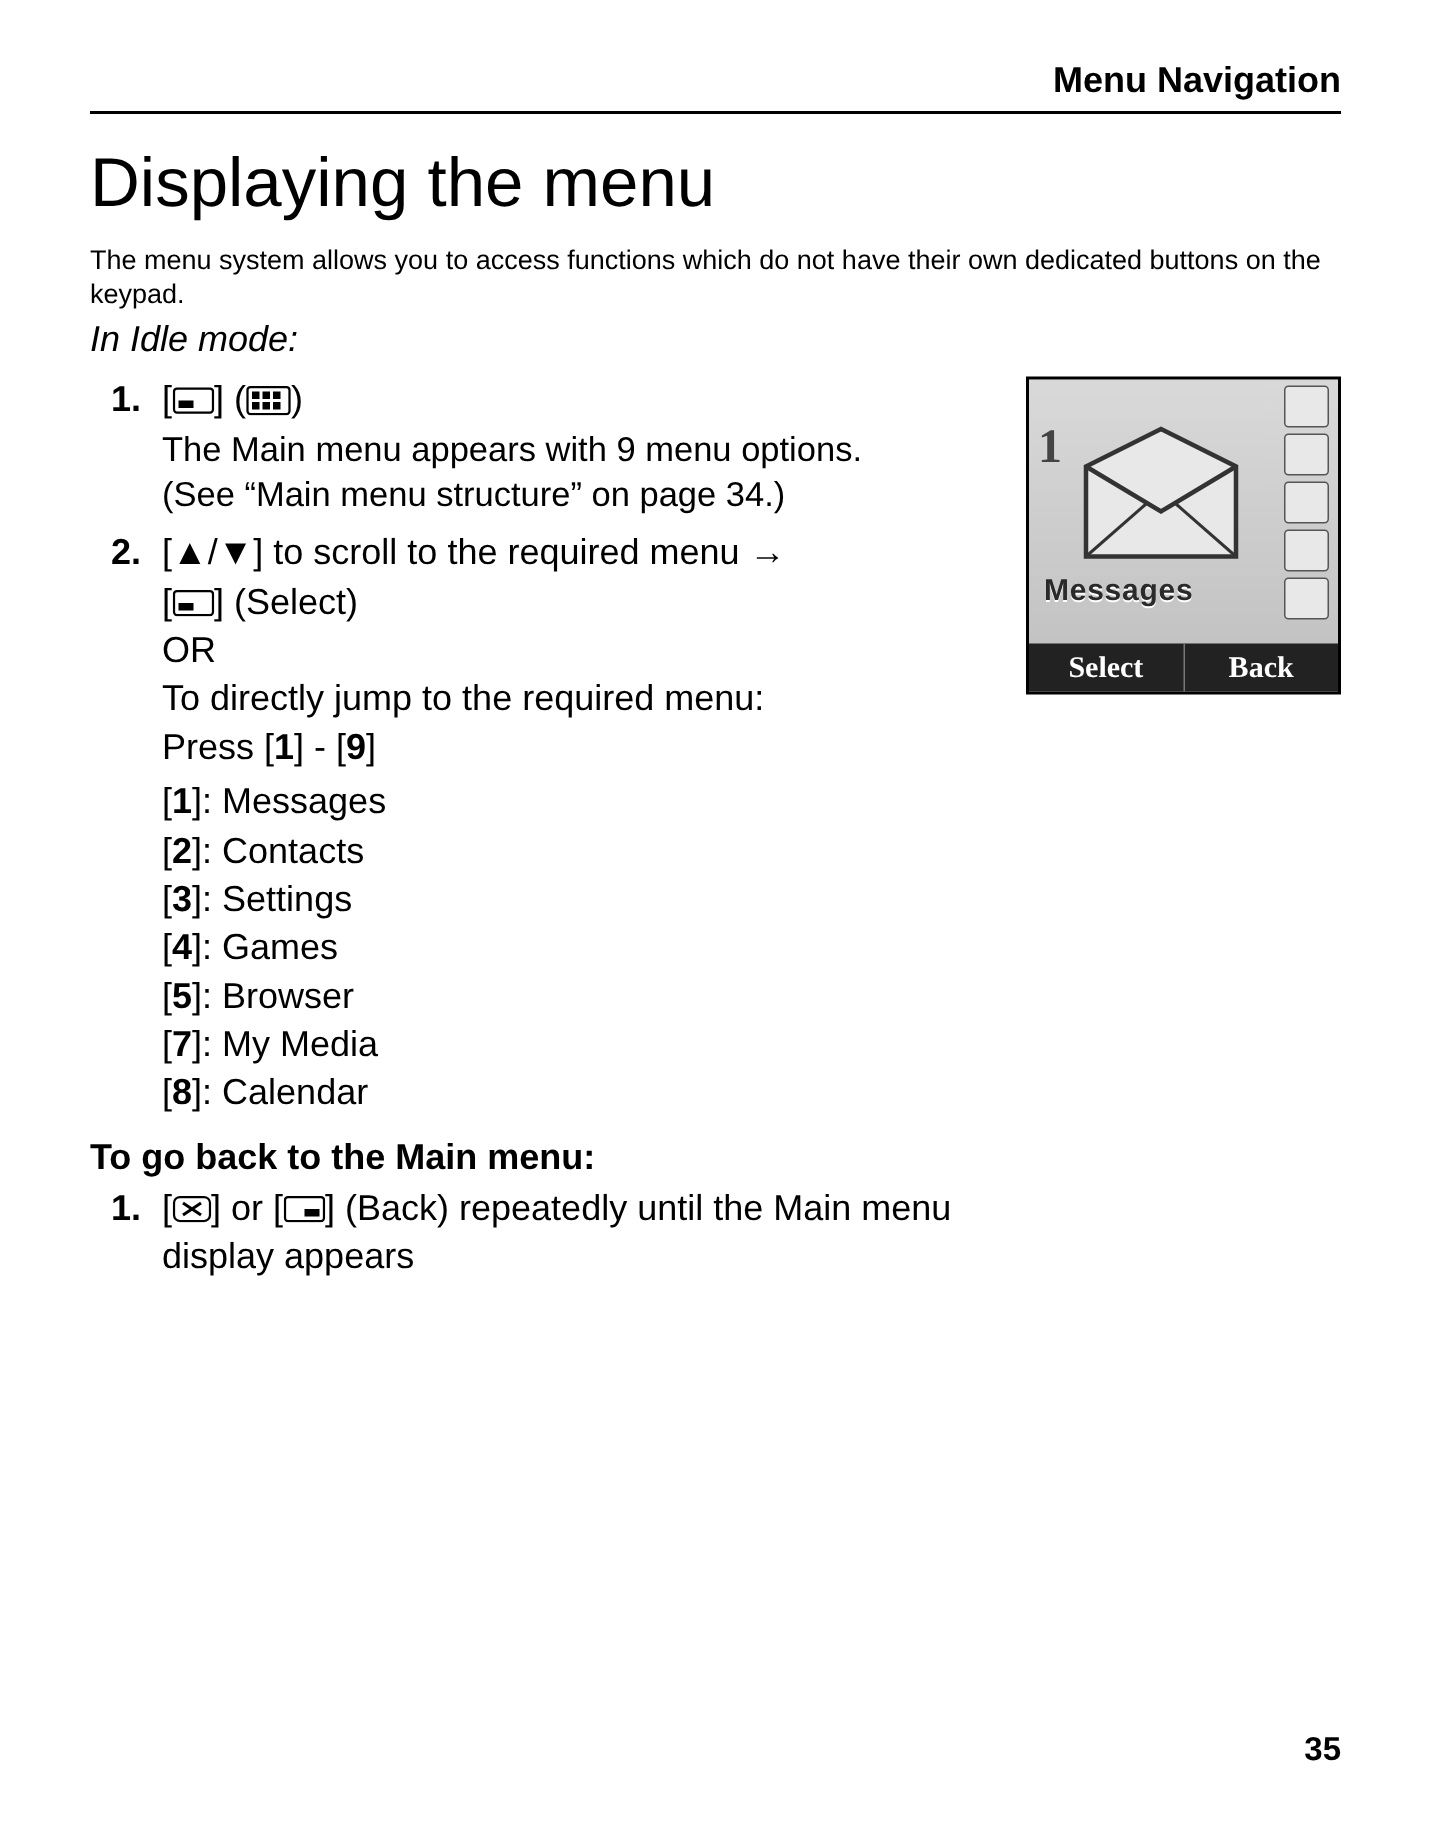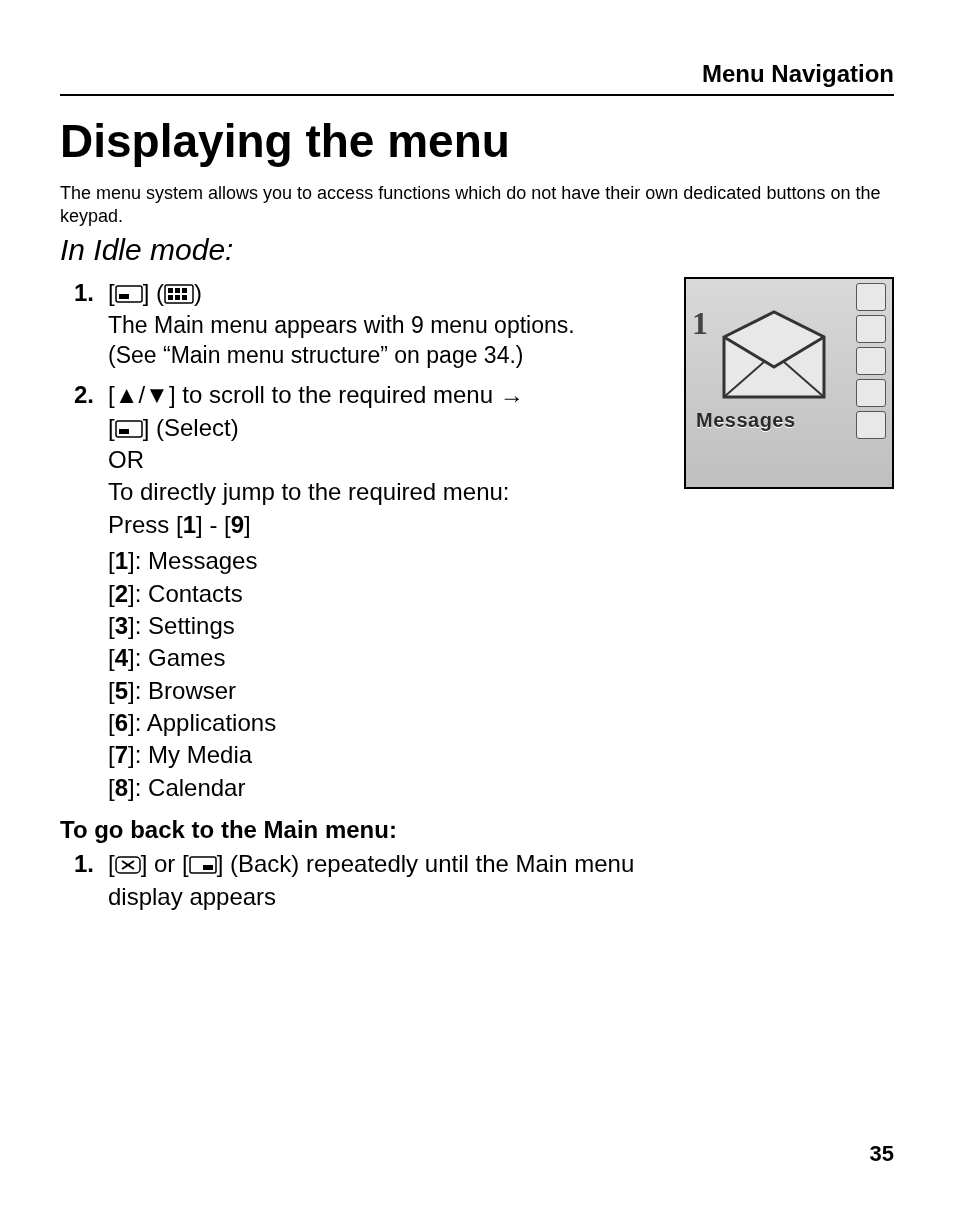--- a/index.html
+++ b/index.html
@@ -6,44 +6,44 @@
     margin: 0;
     padding: 0;
     background: #fff;
     font-family: Arial, Helvetica, sans-serif;
     color: #000;
   }
   .page {
     width: 954px;
     height: 1219px;
     box-sizing: border-box;
-    padding: 60px 60px 40px 60px;
+    padding: 40px 60px 40px 60px;
     position: relative;
   }
   .running-head {
     text-align: right;
     font-weight: bold;
     font-size: 24px;
     padding-bottom: 6px;
     border-bottom: 2px solid #000;
     margin-bottom: 18px;
   }
   h1.title {
     font-size: 46px;
-    font-weight: bold;
+    font-weight: normal;
     margin: 4px 0 14px 0;
   }
   .intro {
     font-size: 18px;
     line-height: 1.25;
     margin-bottom: 4px;
   }
   .idle {
     font-style: italic;
-    font-size: 30px;
+    font-size: 24px;
     margin: 6px 0 10px 0;
   }
   .content-row {
     display: flex;
     align-items: flex-start;
   }
   .steps {
     flex: 1;
   }
   ol.steps-list {
@@ -182,21 +182,21 @@
     top: 26px;
     width: 30px;
     height: 40px;
     font-family: "Times New Roman", serif;
     font-weight: bold;
     font-size: 32px;
     color: #444;
   }
   .page-number {
     position: absolute;
-    bottom: 52px;
+    bottom: 40px;
     right: 60px;
     font-weight: bold;
     font-size: 22px;
   }
 </style>
 </head>
 <body>
 
 <div class="page">
   <div class="running-head">Menu Navigation</div>
@@ -250,21 +250,20 @@
             <span>To directly jump to the required menu:</span><br>
             <span>
               <span>Press [</span><span class="digit-bold">1</span><span>] - [</span><span class="digit-bold">9</span><span>]</span>
             </span>
             <div class="menu-items">
               <div>[<span class="digit-bold">1</span>]: <span>Messages</span></div>
               <div>[<span class="digit-bold">2</span>]: <span>Contacts</span></div>
               <div>[<span class="digit-bold">3</span>]: <span>Settings</span></div>
               <div>[<span class="digit-bold">4</span>]: <span>Games</span></div>
               <div>[<span class="digit-bold">5</span>]: <span>Browser</span></div>
-              <div>[<span class="digit-bold">6</span>]: <span>Applications</span></div>
               <div>[<span class="digit-bold">7</span>]: <span>My Media</span></div>
               <div>[<span class="digit-bold">8</span>]: <span>Calendar</span></div>
             </div>
           </span>
         </li>
       </ol>
 
       <div class="subhead">To go back to the Main menu:</div>
 
       <ol class="steps-list">
@@ -293,17 +292,21 @@
         <polyline points="110,90 70,55" fill="none" stroke="#333" stroke-width="2"></polyline>
       </svg>
       <div class="side-icons">
         <div class="ico"></div>
         <div class="ico"></div>
         <div class="ico"></div>
         <div class="ico"></div>
         <div class="ico"></div>
       </div>
       <div class="label">Messages</div>
+      <div class="softbar">
+        <div>Select</div>
+        <div>Back</div>
+      </div>
     </div>
   </div>
 
   <div class="page-number">35</div>
 </div>
 
 </body></html>

